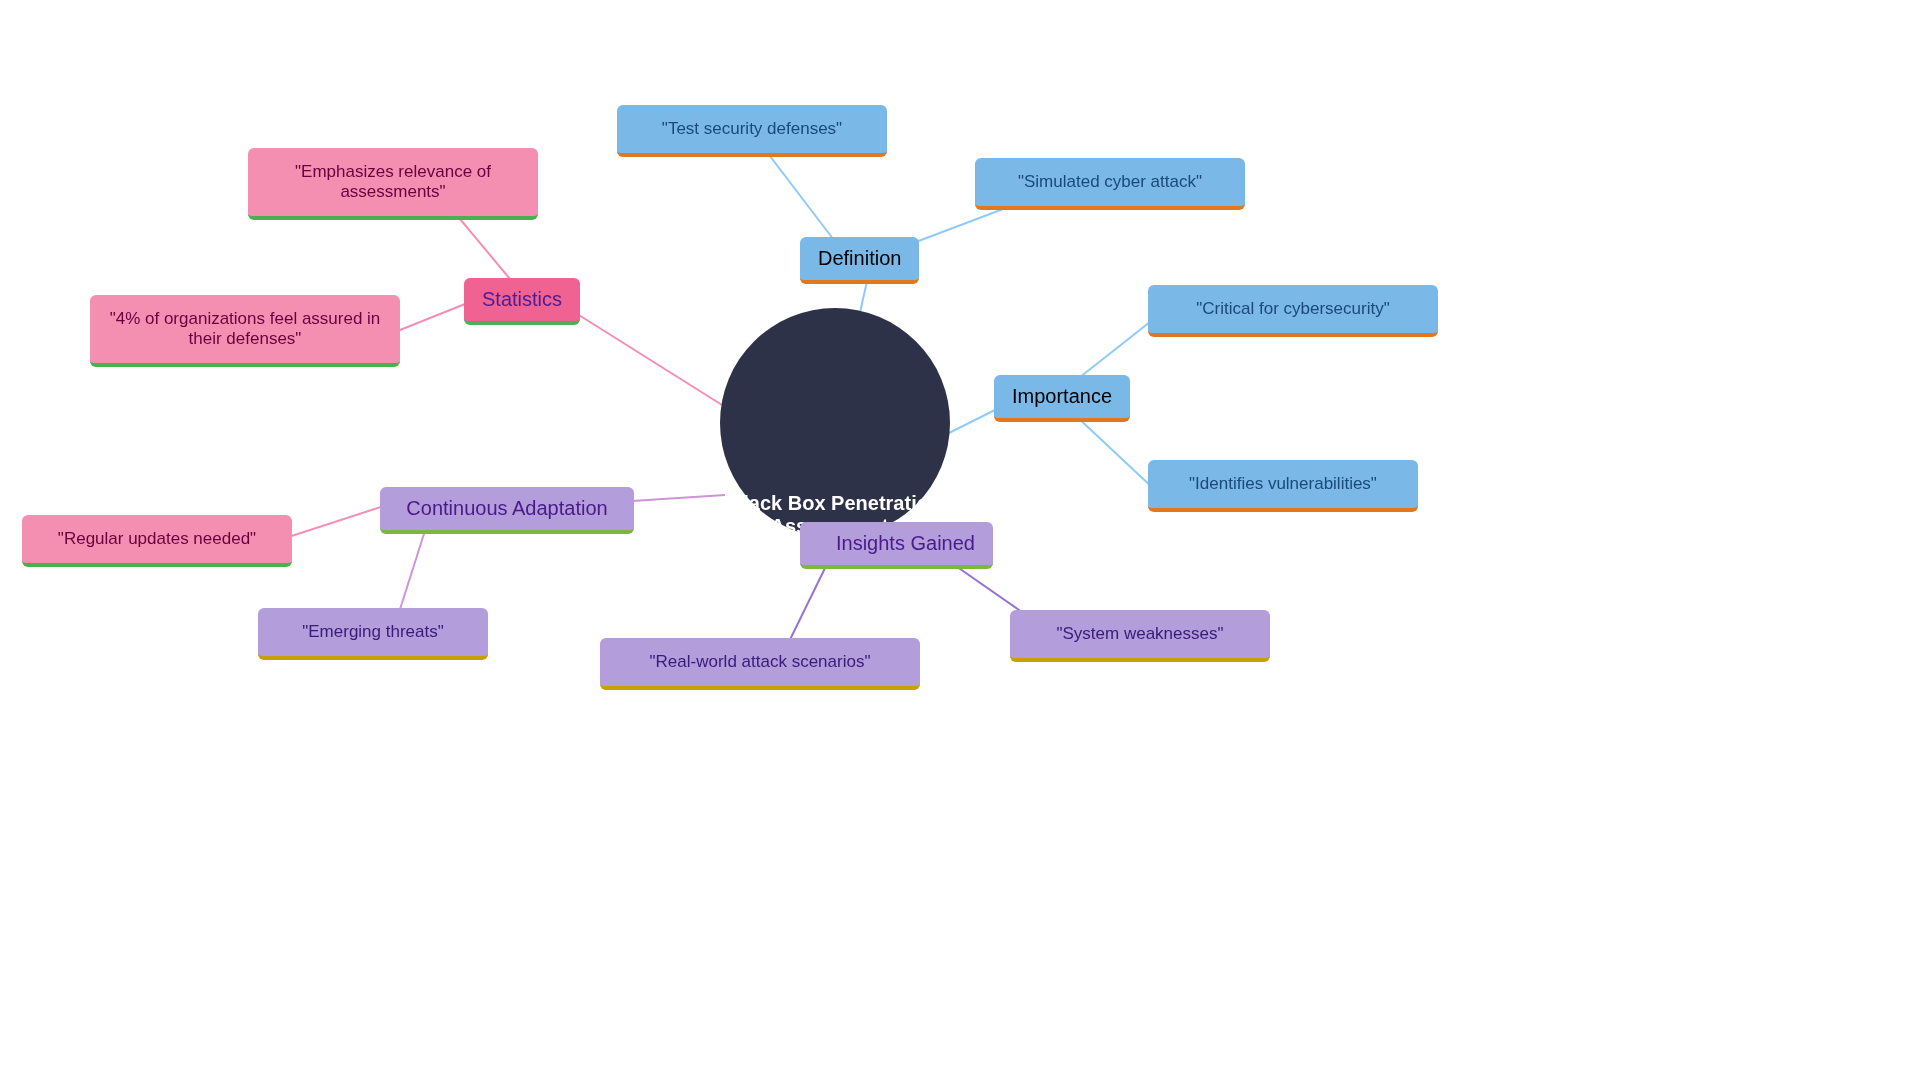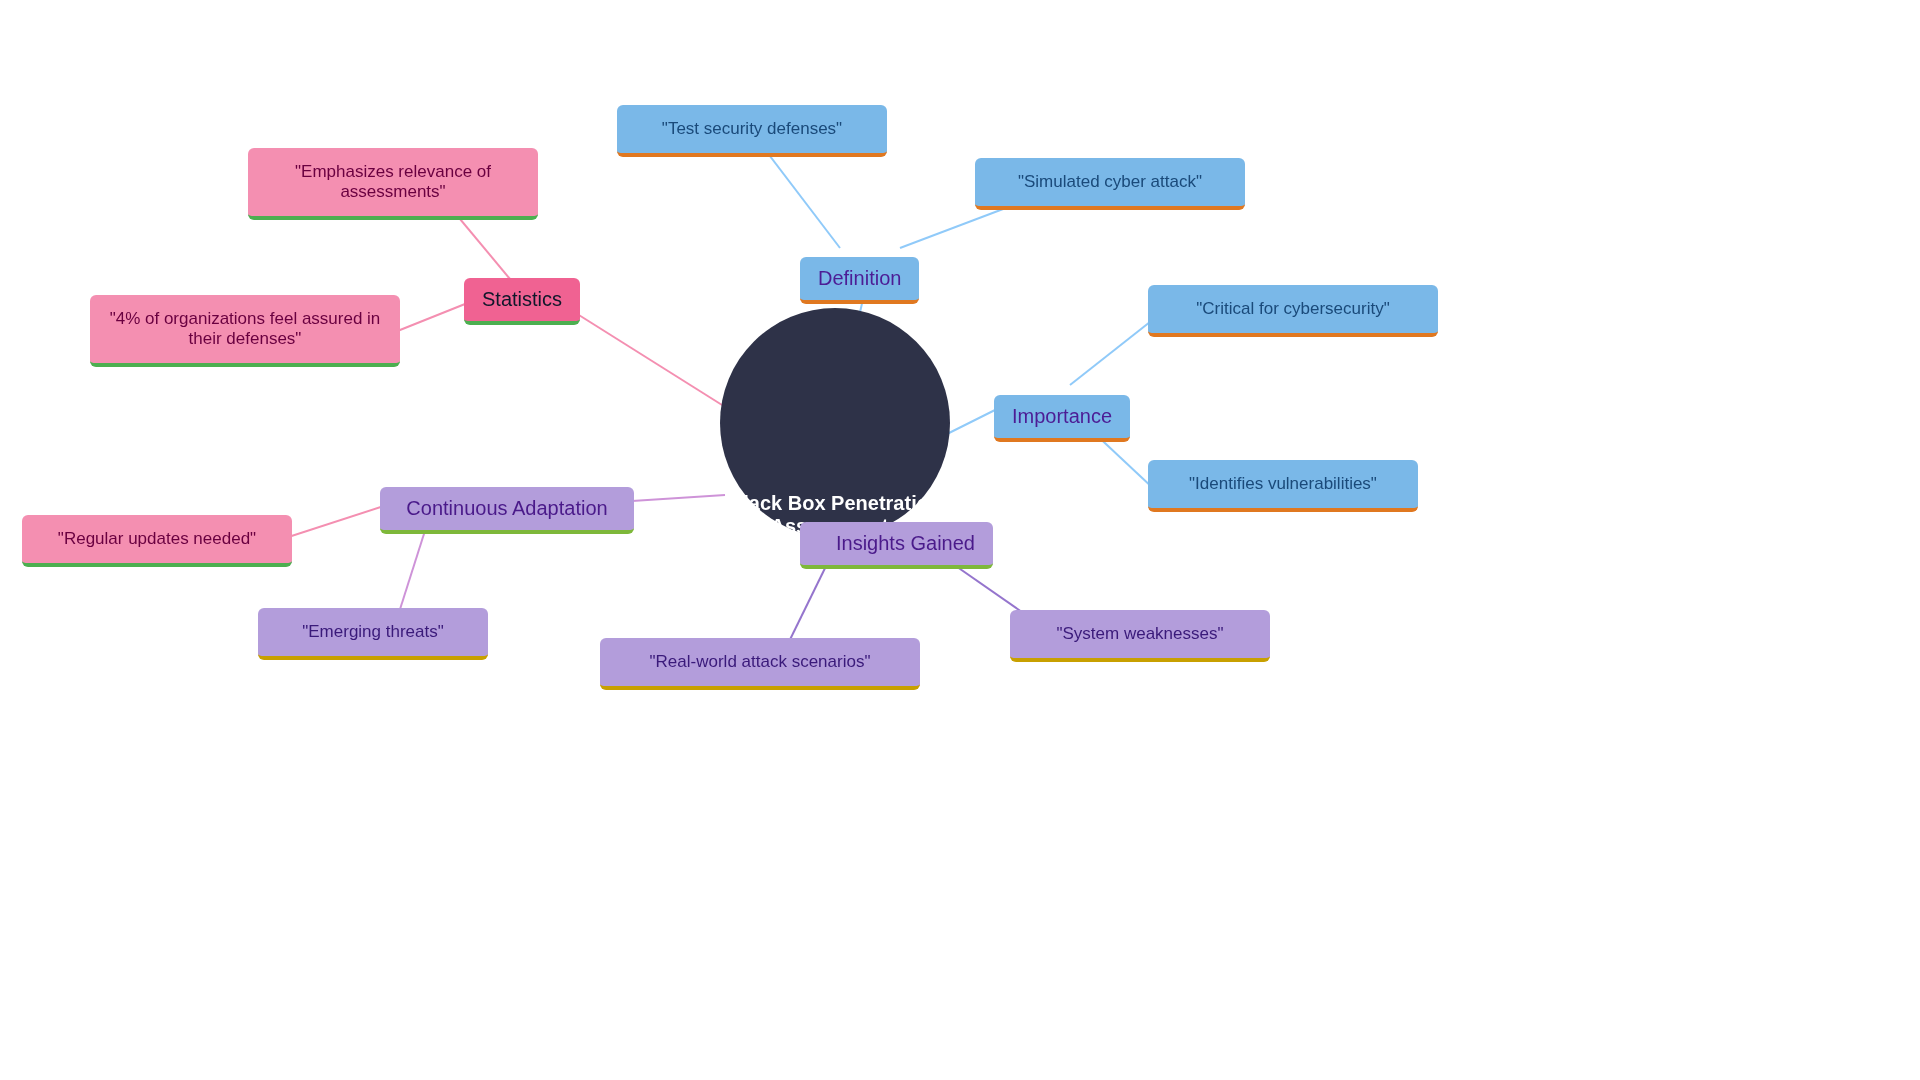--- a/index.html
+++ b/index.html
@@ -40,32 +40,31 @@
       padding: 10px 18px;
       border-radius: 6px;
       font-size: 20px;
       font-weight: 500;
       text-align: center;
       z-index: 10;
       border-bottom: 4px solid;
     }
     .branch-node.blue {
       background: #7ab8e8;
-      color: #4c1d95;
+      color: #000000;
       border-bottom-color: #e07820;
-      margin-top: 20px;
     }
     .branch-node.purple {
       background: #b39ddb;
       color: #4a1a8a;
       border-bottom-color: #7eb83a;
     }
     .branch-node.pink {
       background: #f06292;
-      color: #0f172a;
+      color: #4c1d95;
       border-bottom-color: #4caf50;
     }
     .leaf-node {
       position: absolute;
       padding: 14px 18px;
       border-radius: 6px;
       font-size: 17px;
       font-weight: 400;
       text-align: center;
       z-index: 10;

